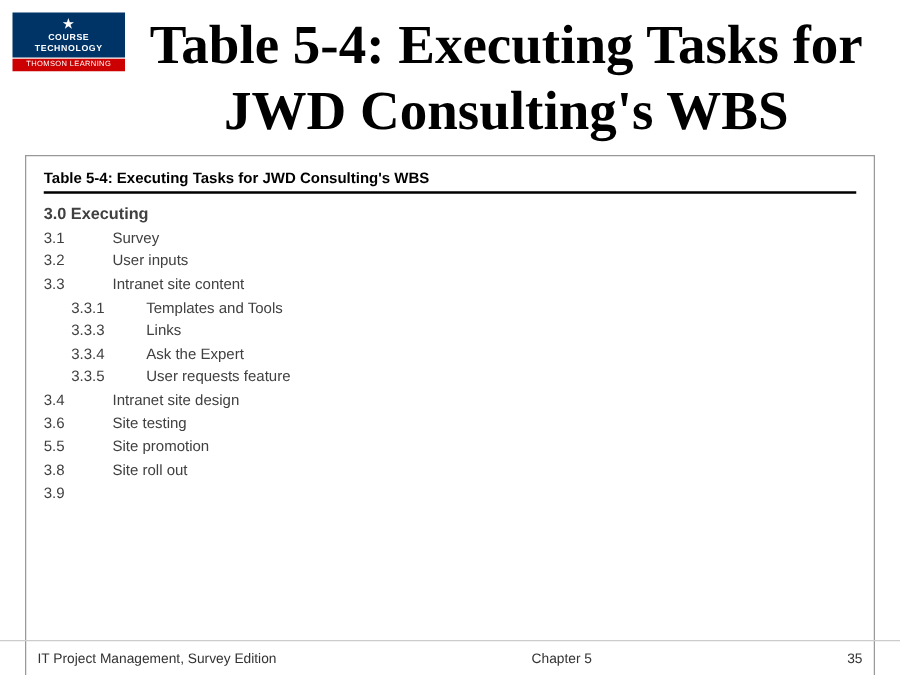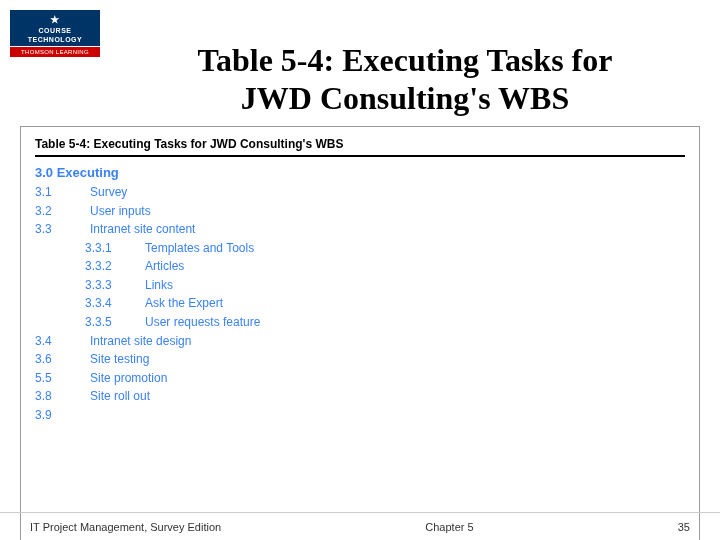--- a/index.html
+++ b/index.html
@@ -53,25 +53,24 @@
       color: #fff;
       font-size: 10px;
     }
 
     .title-area {
       flex: 1;
       text-align: center;
     }
 
     .slide-title {
-      font-size: 32px;
+      font-size: 44px;
       font-weight: bold;
       color: #000;
       line-height: 1.2;
-      margin-top: 31px;
     }
 
     
     .content-area {
       margin: 0 20px 0 20px;
       border: 1px solid #999;
       background: #fff;
       padding: 10px 14px 8px 14px;
       height: 420px;
       overflow: hidden;
@@ -82,35 +81,35 @@
       font-weight: bold;
       font-family: Arial, sans-serif;
       border-bottom: 2px solid #000;
       padding-bottom: 4px;
       margin-bottom: 6px;
     }
 
     .wbs-list {
       font-size: 12px;
       font-family: Arial, sans-serif;
-      color: #3b82f6;
+      color: #404040;
       line-height: 1.55;
     }
 
     .wbs-item {
       display: flex;
     }
 
     .wbs-num {
       min-width: 50px;
       font-weight: normal;
     }
 
     .wbs-item.indent1 .wbs-num { min-width: 55px; }
-    .wbs-item.indent2 .wbs-num { margin-left: 50px; min-width: 60px; }
+    .wbs-item.indent2 .wbs-num { margin-left: 22px; min-width: 60px; }
 
     .wbs-item.level0 .wbs-num { font-weight: bold; font-size: 13px; }
 
     
     .footer {
       position: absolute;
       bottom: 0;
       left: 0;
       right: 0;
       height: 28px;
@@ -160,24 +159,20 @@
       </div>
       <div class="wbs-item indent1">
         <span class="wbs-num">3.3</span>
         <span>Intranet site content</span>
       </div>
       <div class="wbs-item indent2">
         <span class="wbs-num">3.3.1</span>
         <span>Templates and Tools</span>
       </div>
       <div class="wbs-item indent2">
-        <span class="wbs-num">3.3.2</span>
-        <span>Articles</span>
-      </div>
-      <div class="wbs-item indent2">
         <span class="wbs-num">3.3.3</span>
         <span>Links</span>
       </div>
       <div class="wbs-item indent2">
         <span class="wbs-num">3.3.4</span>
         <span>Ask the Expert</span>
       </div>
       <div class="wbs-item indent2">
         <span class="wbs-num">3.3.5</span>
         <span>User requests feature</span>

